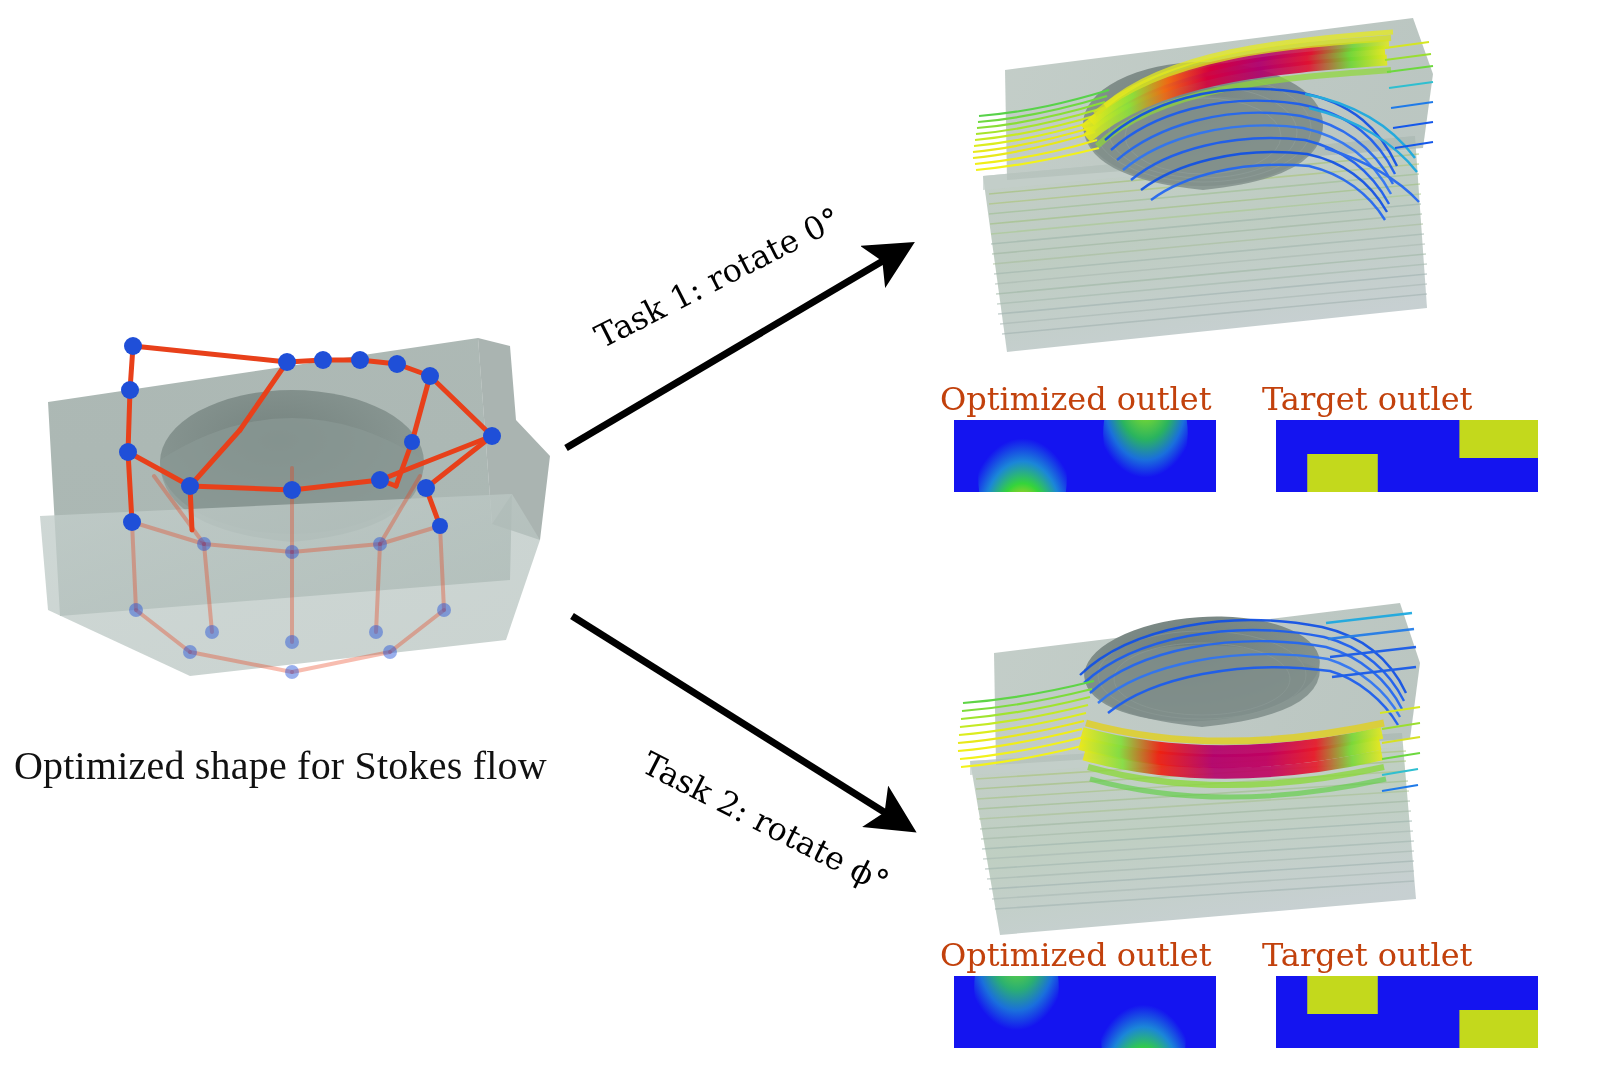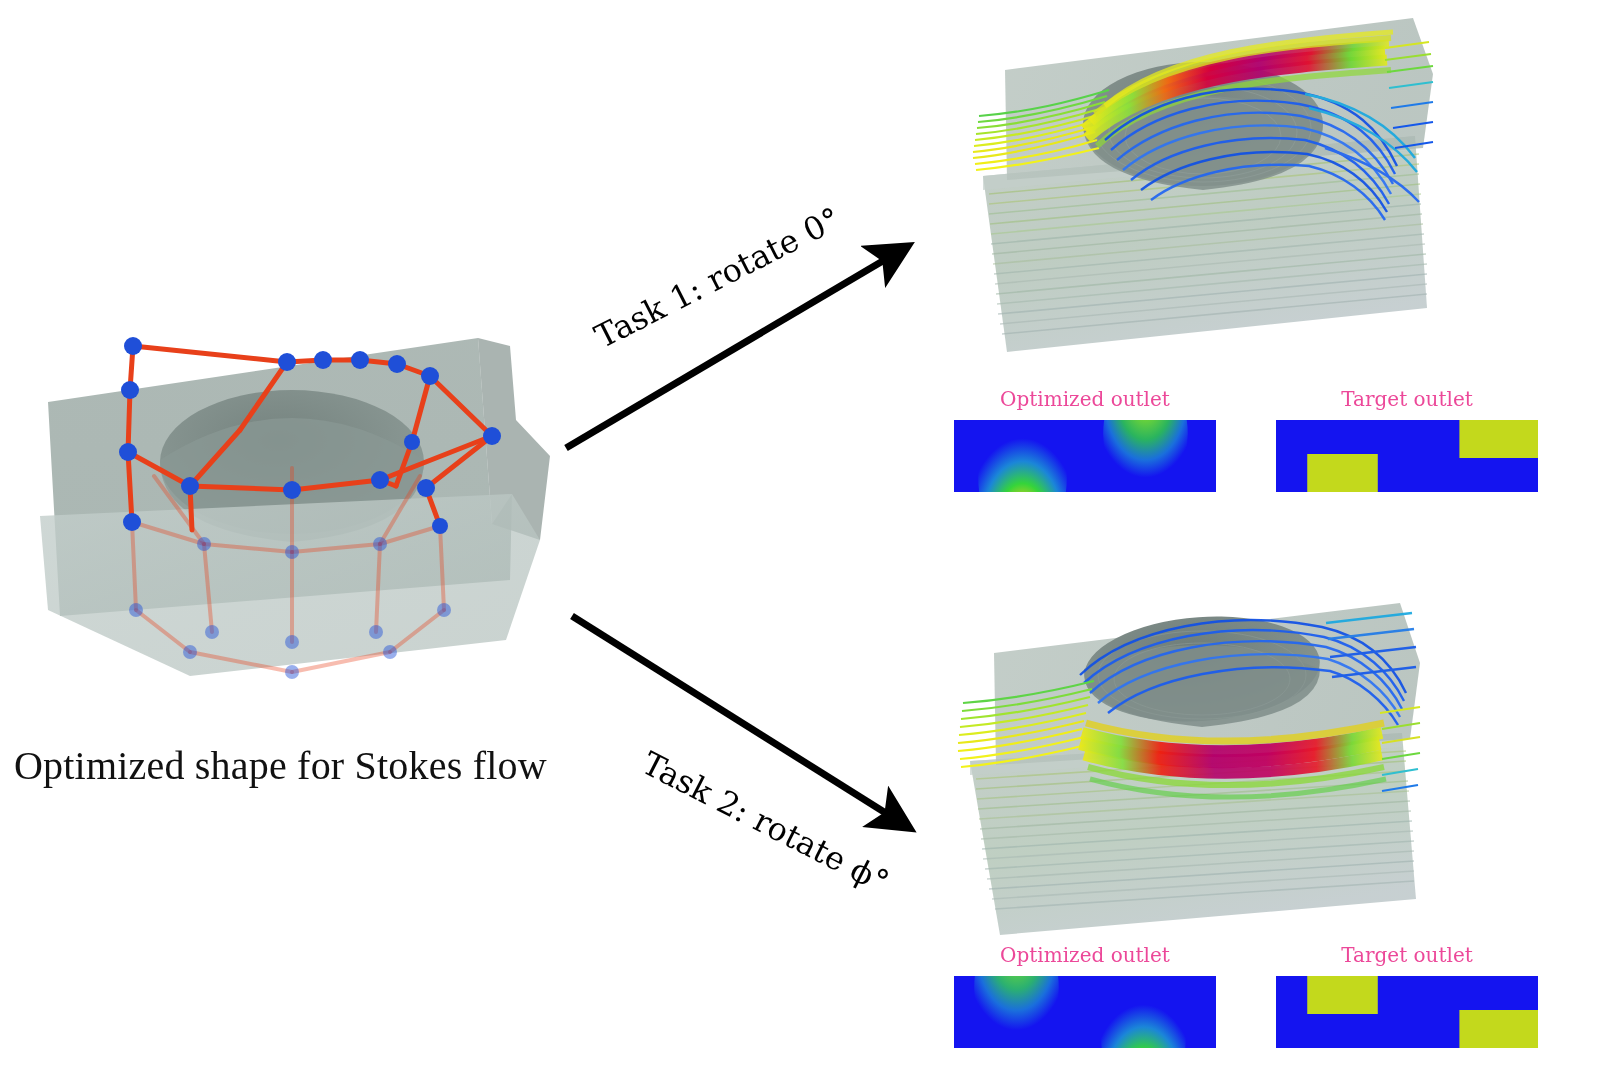--- a/index.html
+++ b/index.html
@@ -56,23 +56,22 @@
   
   .outlet-group { width: 560px; height: 115px; }
   #outlets-top { left: 940px; top: 382px; }
   #outlets-bottom { left: 940px; top: 938px; }
 
   .outlet-cell { position: absolute; top: 0; }
   .outlet-cell.optimized { left: 0px; width: 290px; }
   .outlet-cell.target { left: 322px; width: 290px; }
 
   .outlet-title {
-    font-size: 20px;
-    text-align: center;
-    color: #ec4899;
+    font-size: 32px;
+    color: #c2410c;
     height: 34px;
     line-height: 34px;
     white-space: nowrap;
   }
   .outlet-map {
     position: relative;
     width: 260px;
     height: 72px;
     margin: 4px auto 0 auto;
     overflow: hidden;

